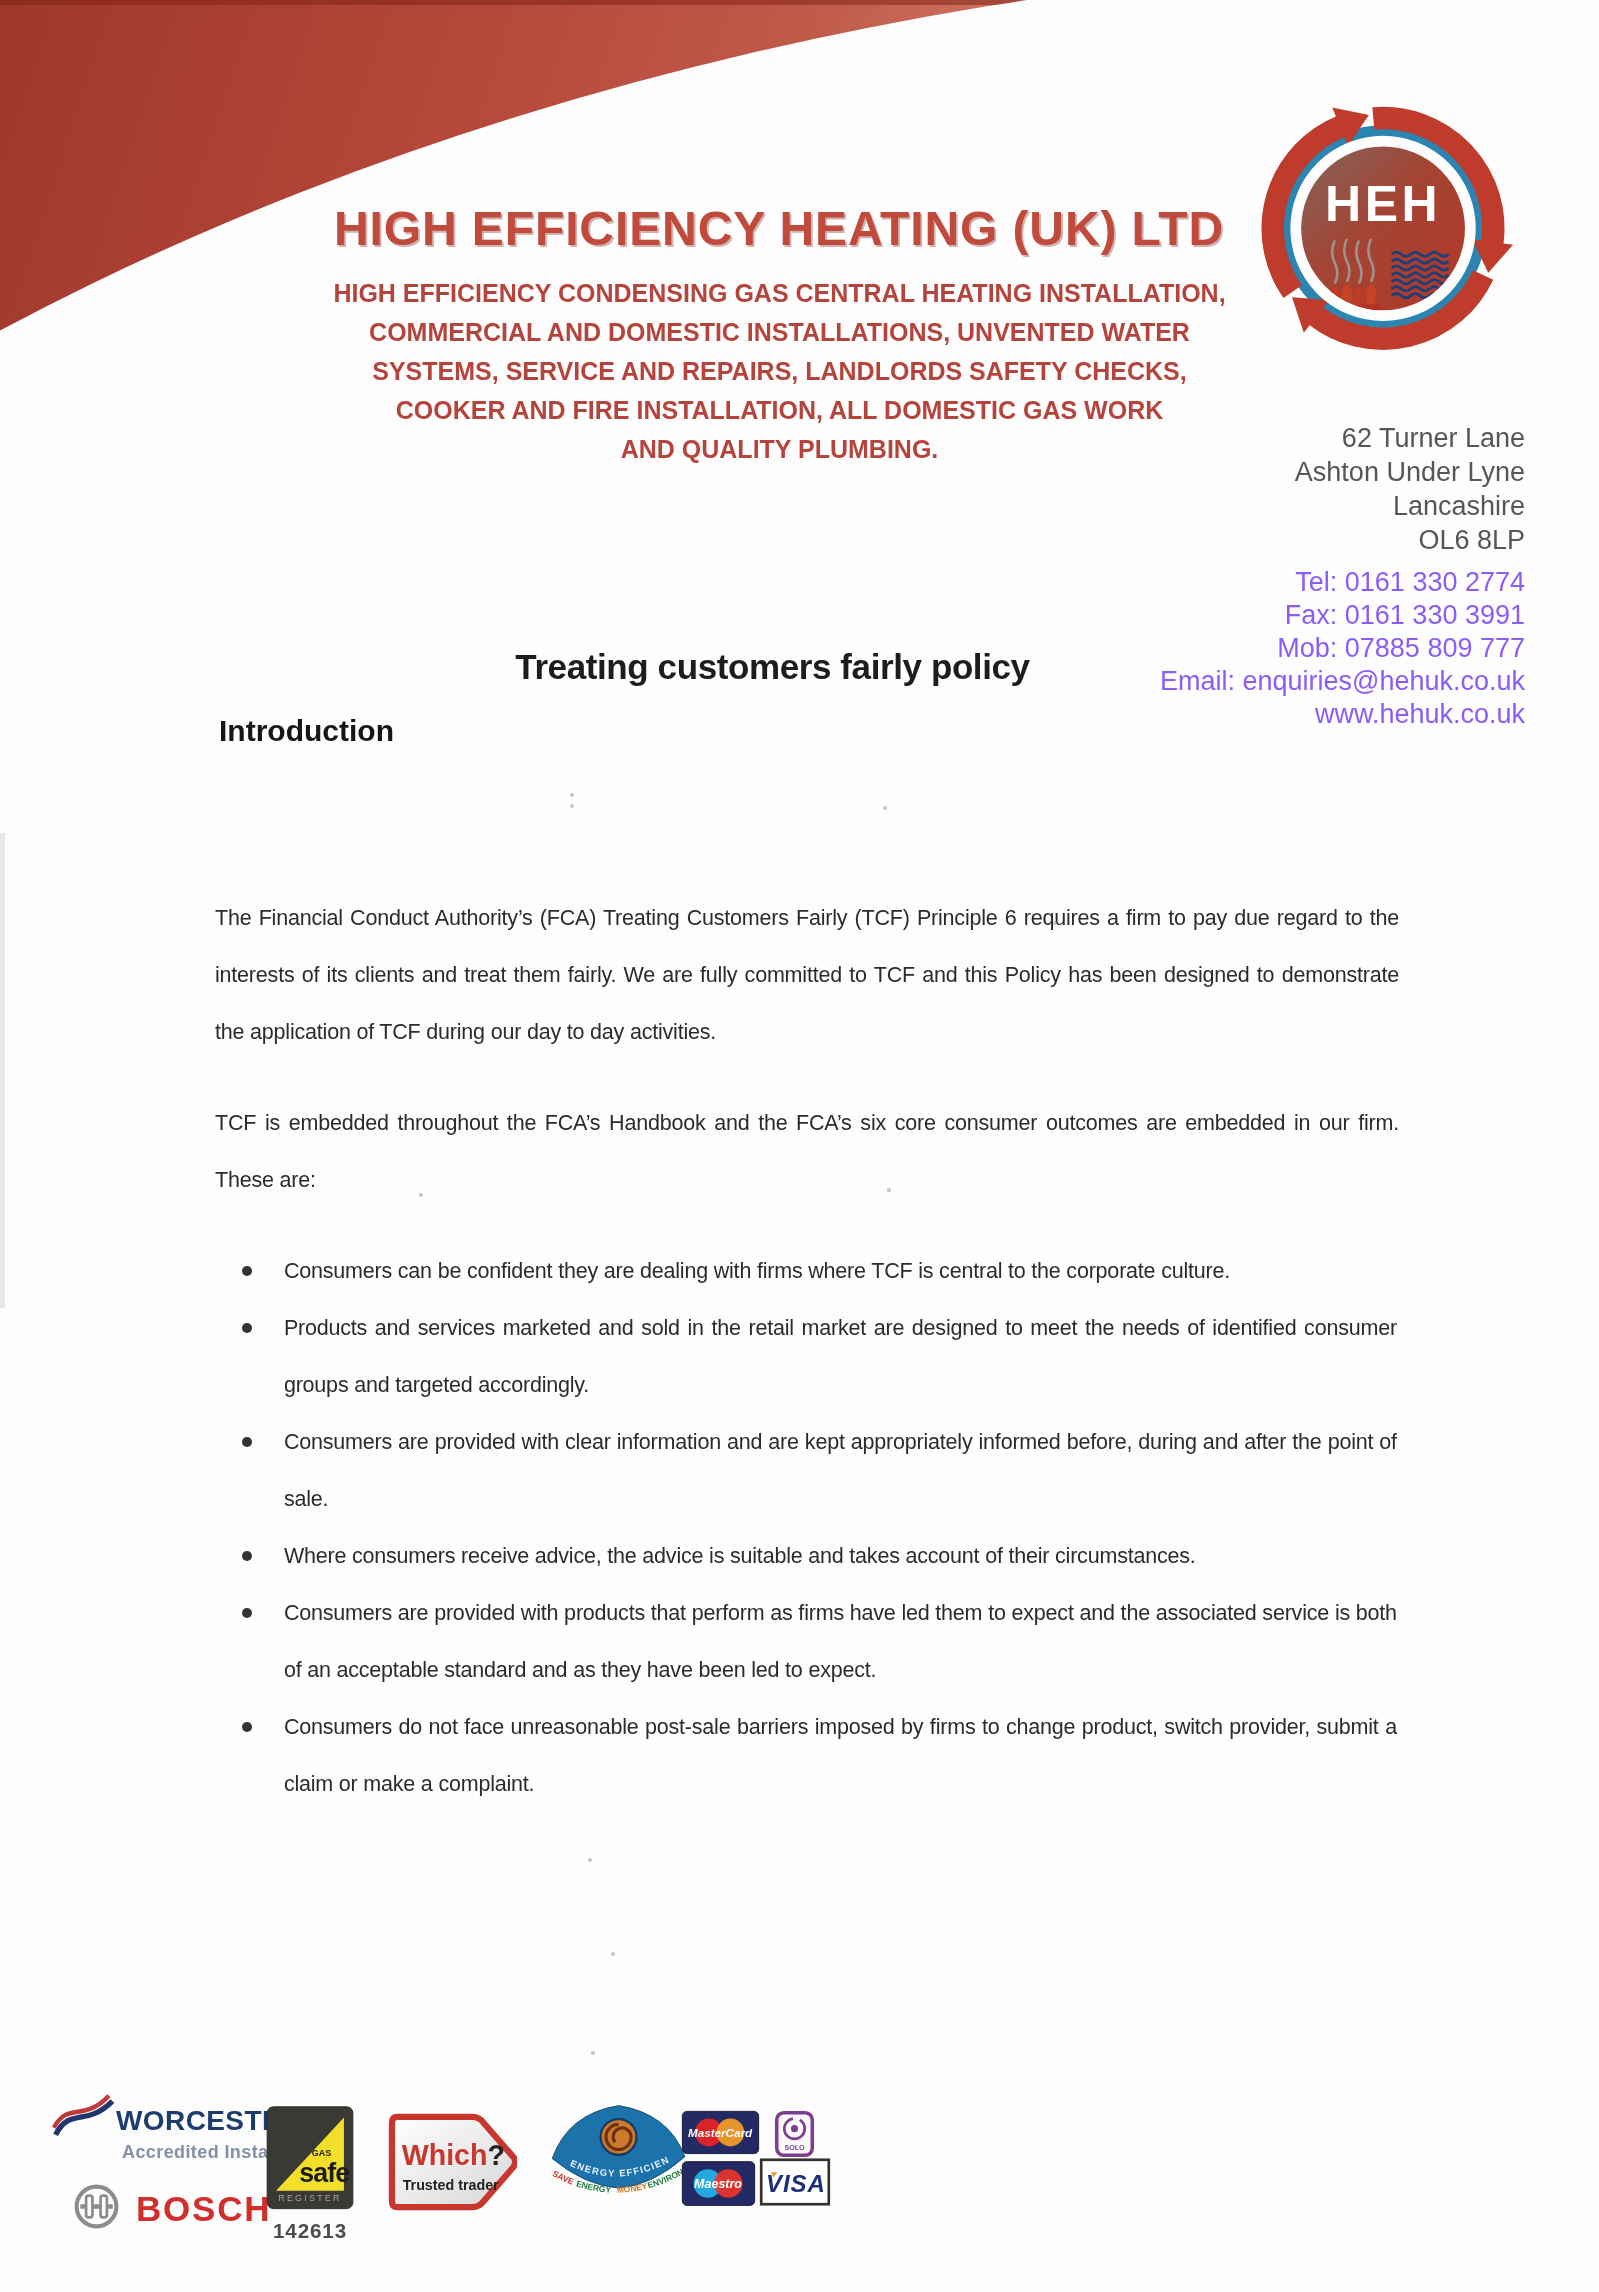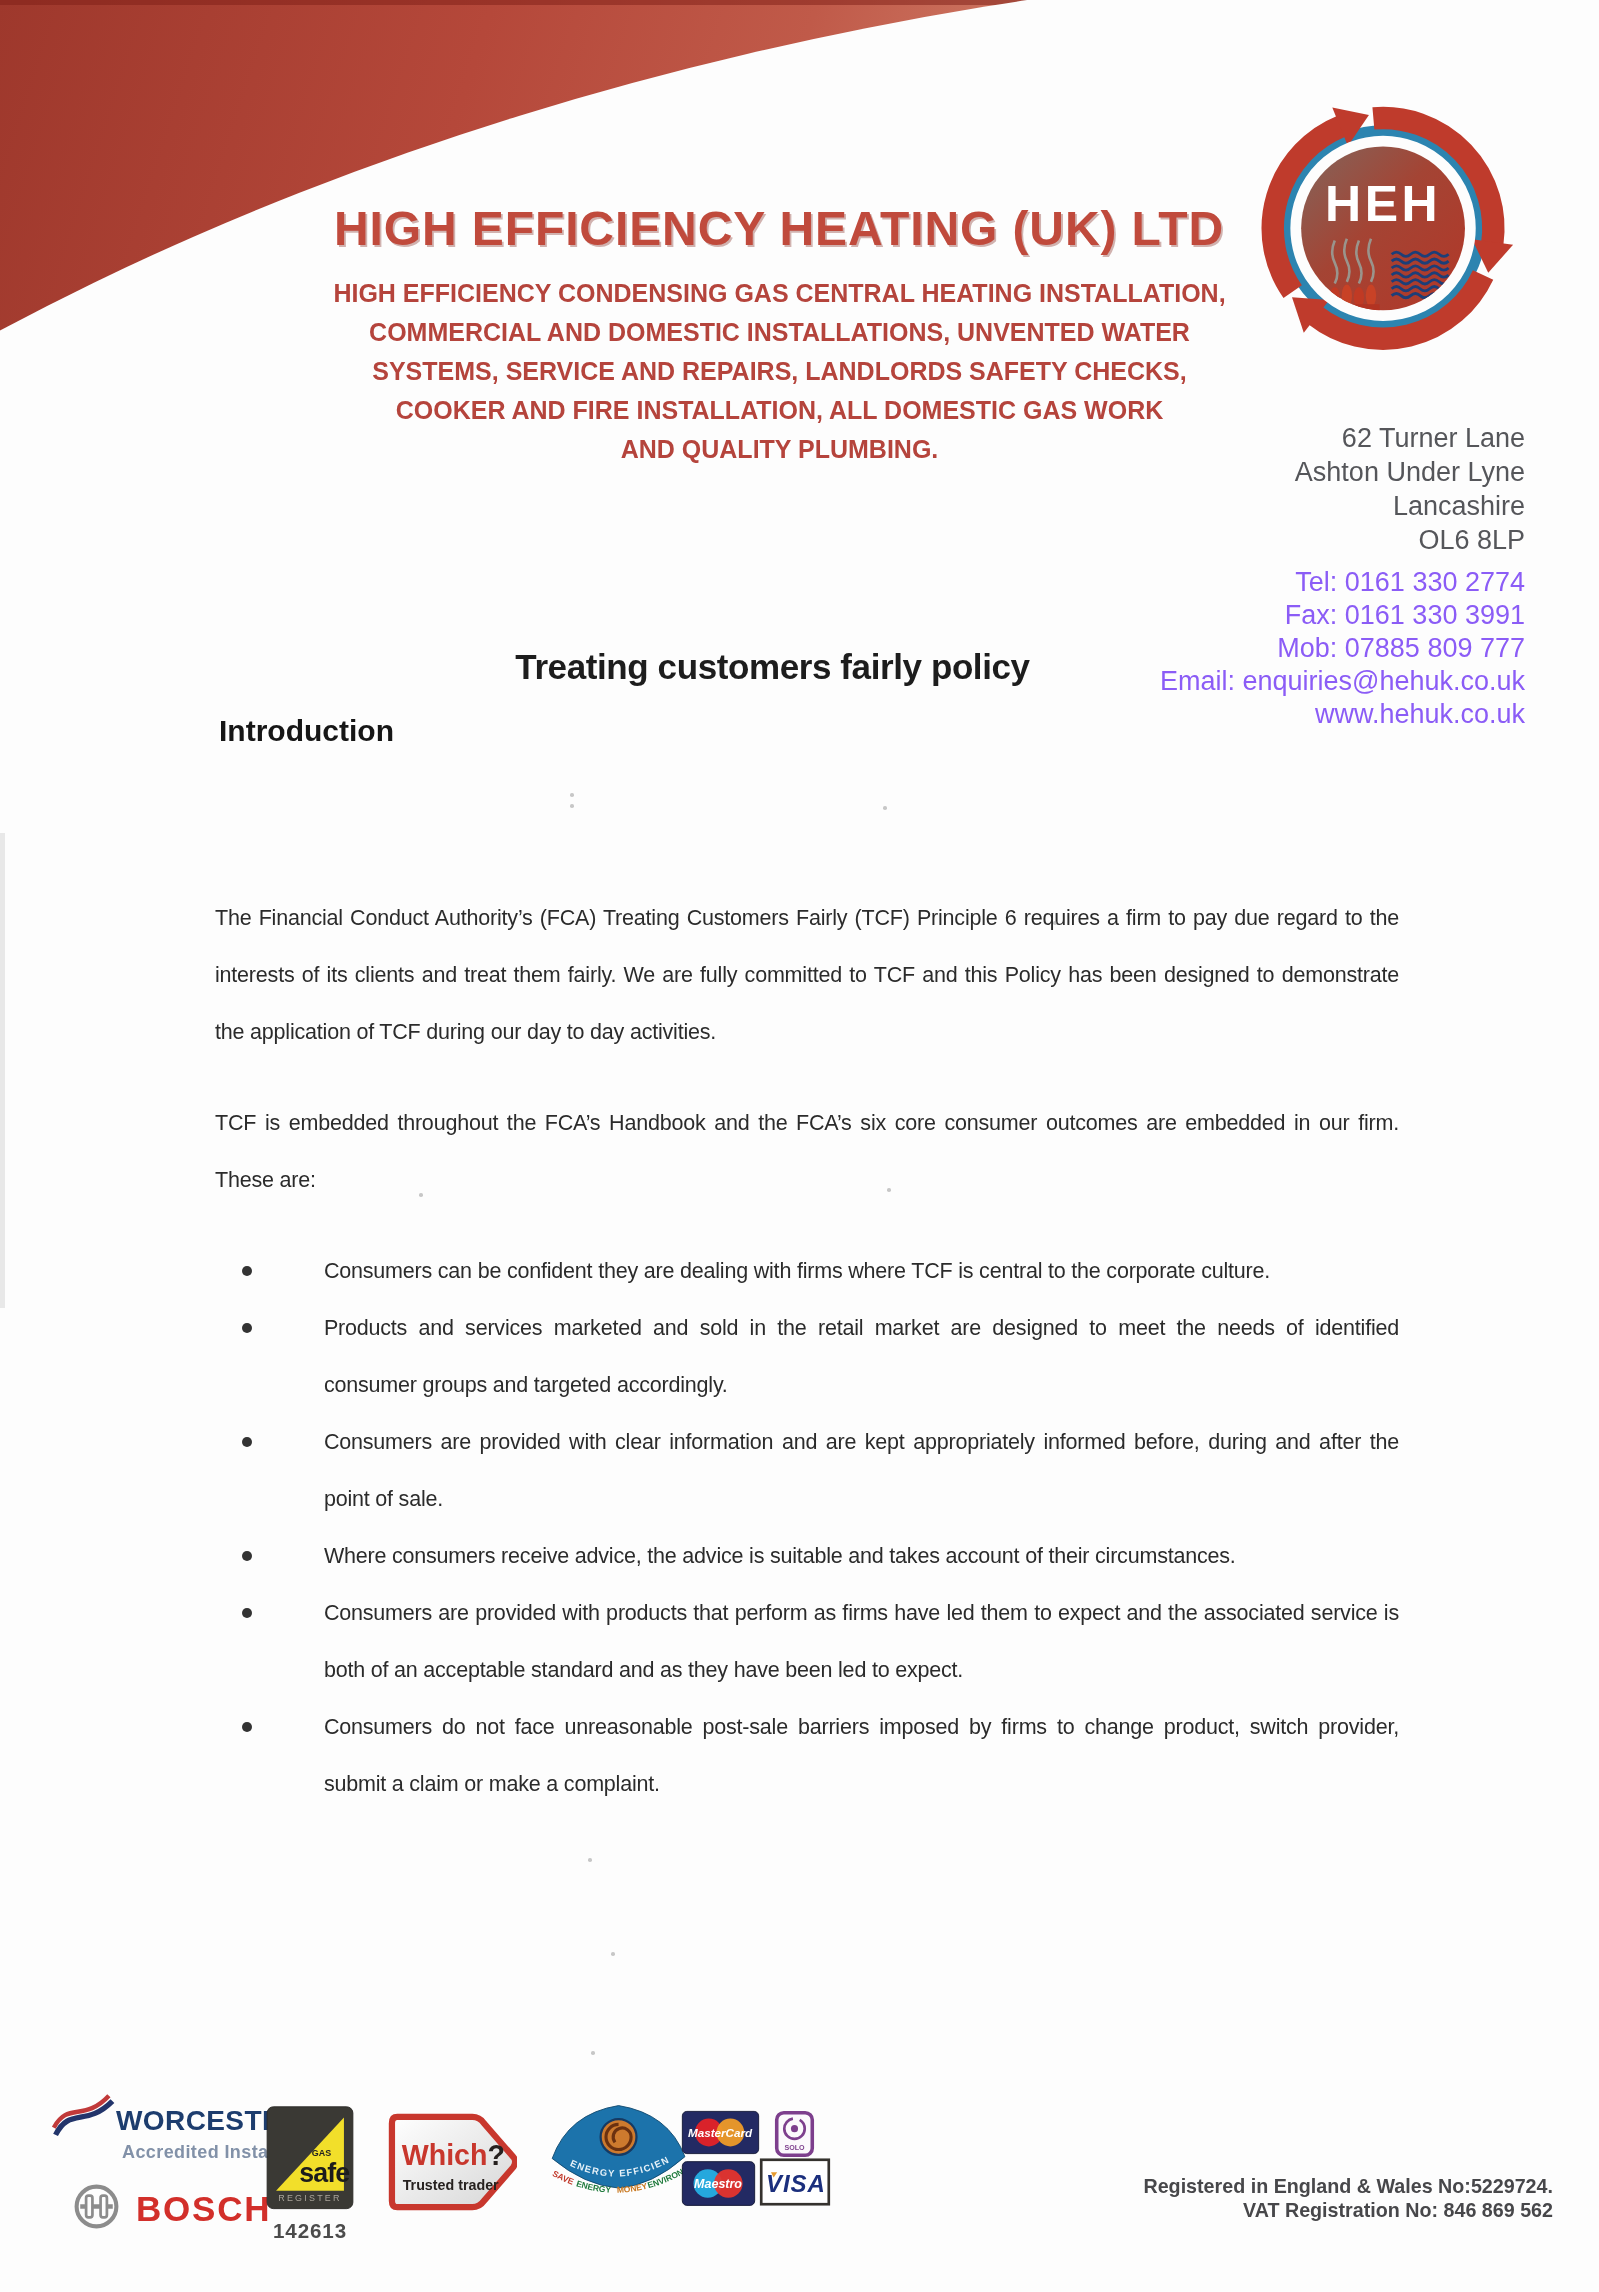--- a/index.html
+++ b/index.html
@@ -25,21 +25,21 @@
   .address{right:75px;top:405px;text-align:right;font-size:27px;color:#55565a;line-height:34px;margin-top:16px;}
   .contact{right:75px;top:566px;text-align:right;font-size:27px;color:#8b5cf6;line-height:33px;}
 
   .doc-title{left:262px;top:647px;width:1021px;text-align:center;font-size:35px;font-weight:bold;
       color:#1d1d1d;letter-spacing:-0.4px;}
   .section-heading{left:219px;top:714px;font-size:30px;font-weight:bold;color:#161616;}
 
   .body-text{left:215px;top:890px;width:1184px;font-size:21.5px;color:#2b2b2b;letter-spacing:-0.2px;}
   .para{line-height:57px;text-align:justify;margin:0 0 34px 0;}
   .bullets{margin-top:7.2px;}
-  .bullet-item{display:flex;align-items:flex-start;gap:40px;}
+  .bullet-item{display:flex;align-items:flex-start;}
   .dot{flex:0 0 9.9px;width:9.9px;height:9.9px;border-radius:50%;background:#333;margin:23px 0 0 27px;}
   .btext{margin-left:32px;line-height:57px;text-align:justify;width:1113px;}
 
   
   .worc-swoosh{left:52px;top:2092px;}
   .worcester-name{left:116px;top:2105px;font-size:28px;font-weight:bold;color:#1d3d6e;letter-spacing:0.4px;}
   .worcester-sub{left:122px;top:2142px;font-size:18px;font-weight:bold;color:#8291a8;letter-spacing:0.4px;}
   .bosch-icon{left:73px;top:2183px;}
   .bosch-name{left:136px;top:2189px;font-size:35px;font-weight:bold;color:#d22f2a;letter-spacing:1.8px;}
   .gassafe{left:265px;top:2105px;}
@@ -262,19 +262,15 @@
     <circle cx="53" cy="26" r="16" fill="#e8342c" fill-opacity="0.93"></circle>
     <text x="41.5" y="31" text-anchor="middle" font-size="14" font-weight="bold" font-style="italic" fill="#ffffff">Maestro</text>
   </svg>
 
   <svg class="abs card-visa" width="72" height="48" viewBox="0 0 80 54">
     <rect x="2" y="2" width="76" height="50" fill="#ffffff" stroke="#35322e" stroke-width="3"></rect>
     <polygon points="13,16 20,16 16,22" fill="#e79b2f"></polygon>
     <text x="41" y="38" text-anchor="middle" font-size="27" font-weight="bold" font-style="italic" fill="#1b2f7d" letter-spacing="1">VISA</text>
   </svg>
 
-  <div class="abs registration">
-    <div>Registered in England &amp; Wales No:5229724.</div>
-    <div>VAT Registration No: 846 869 562</div>
-  </div>
 
 </div>
 
 
 </body></html>

